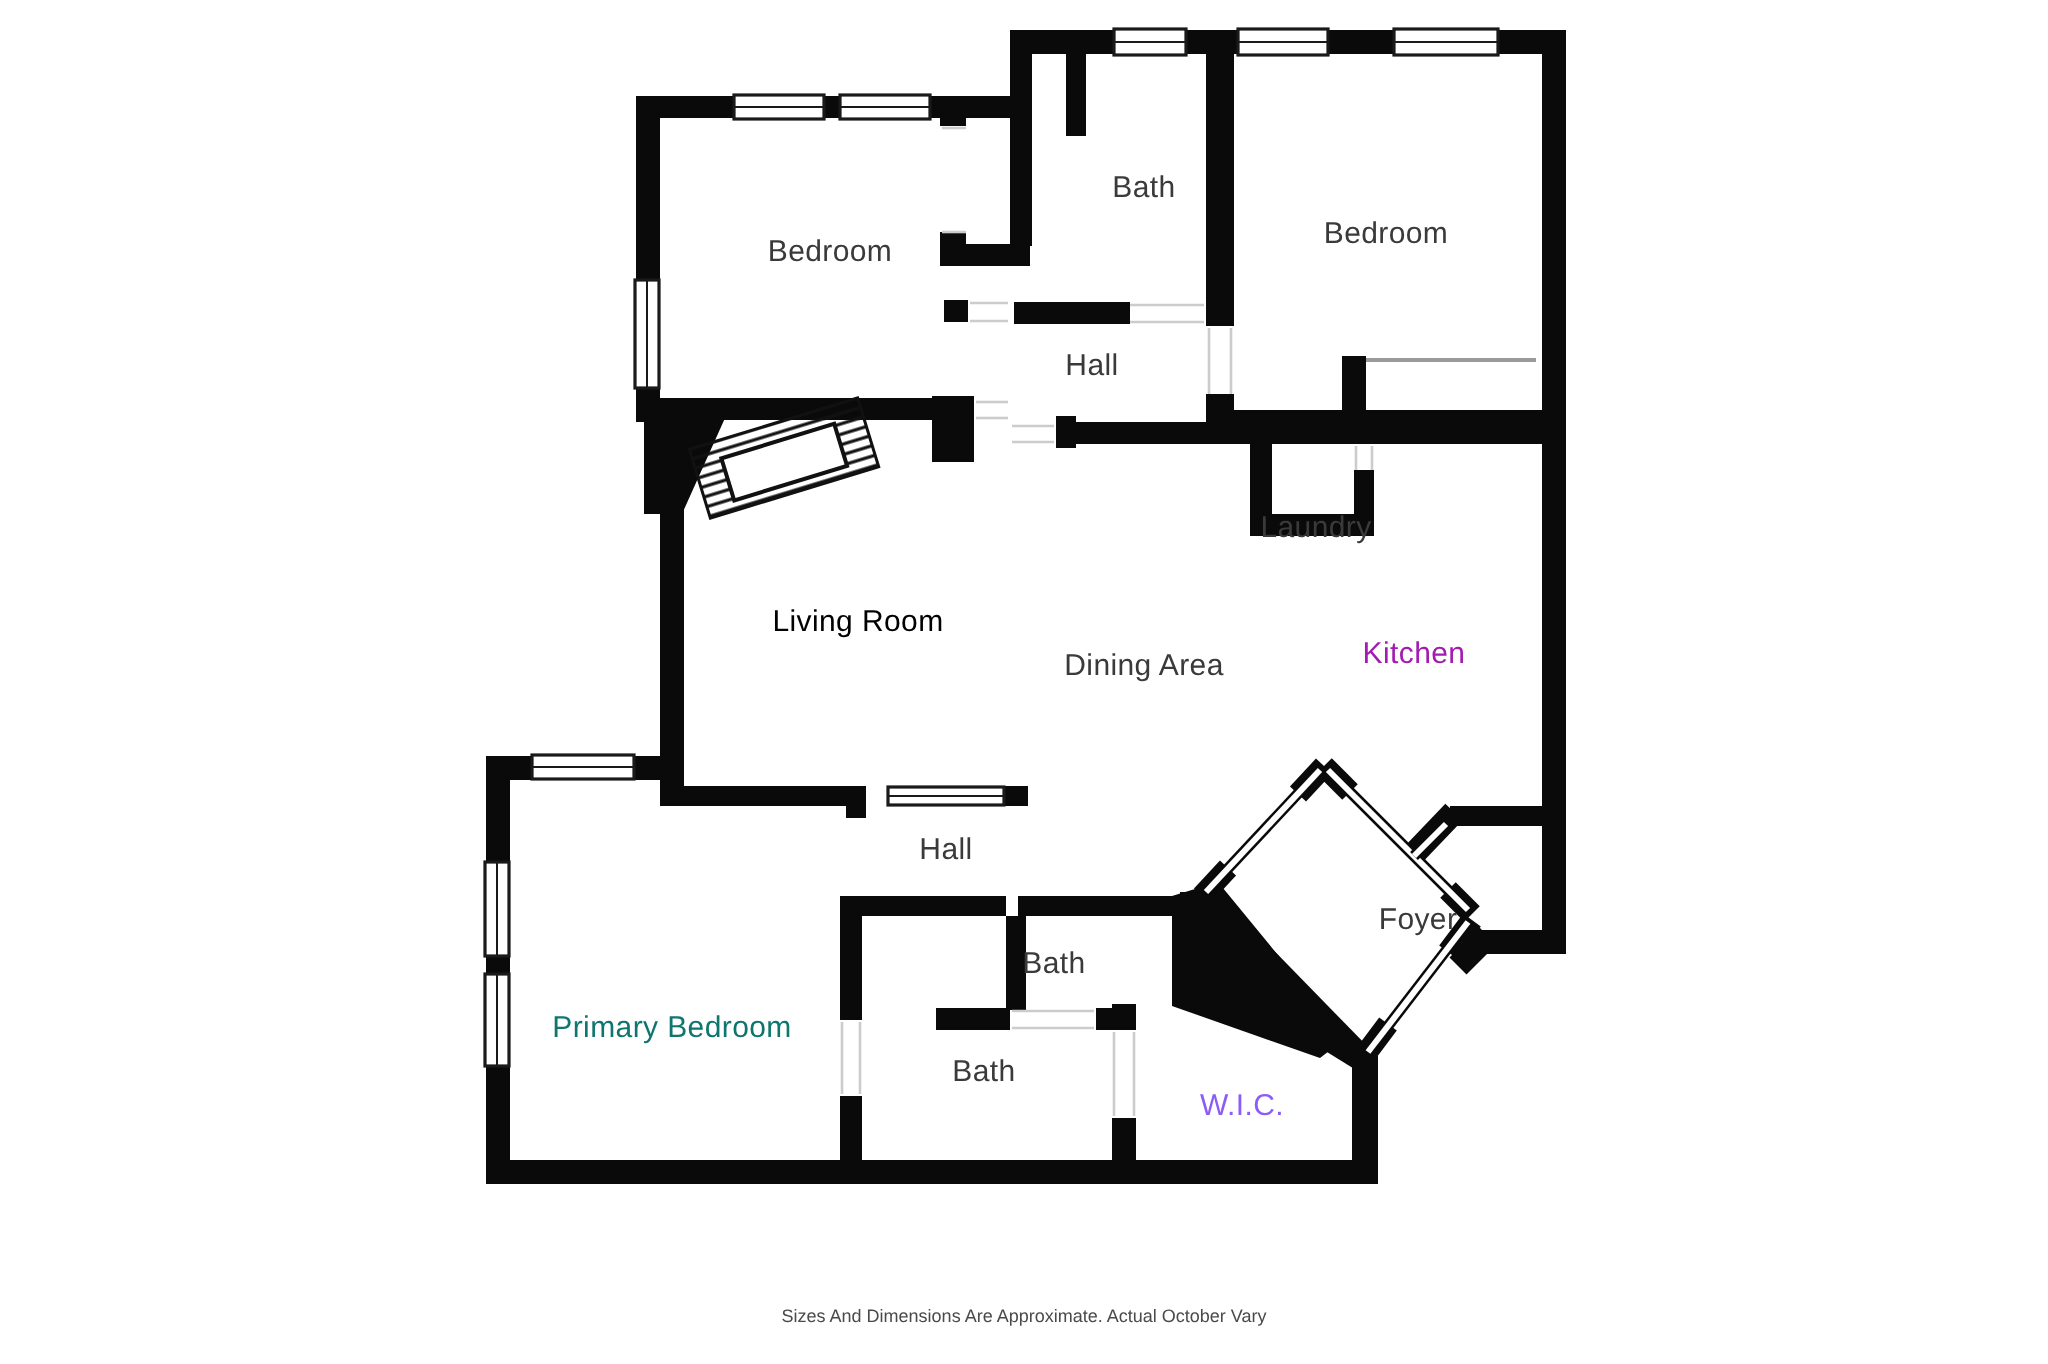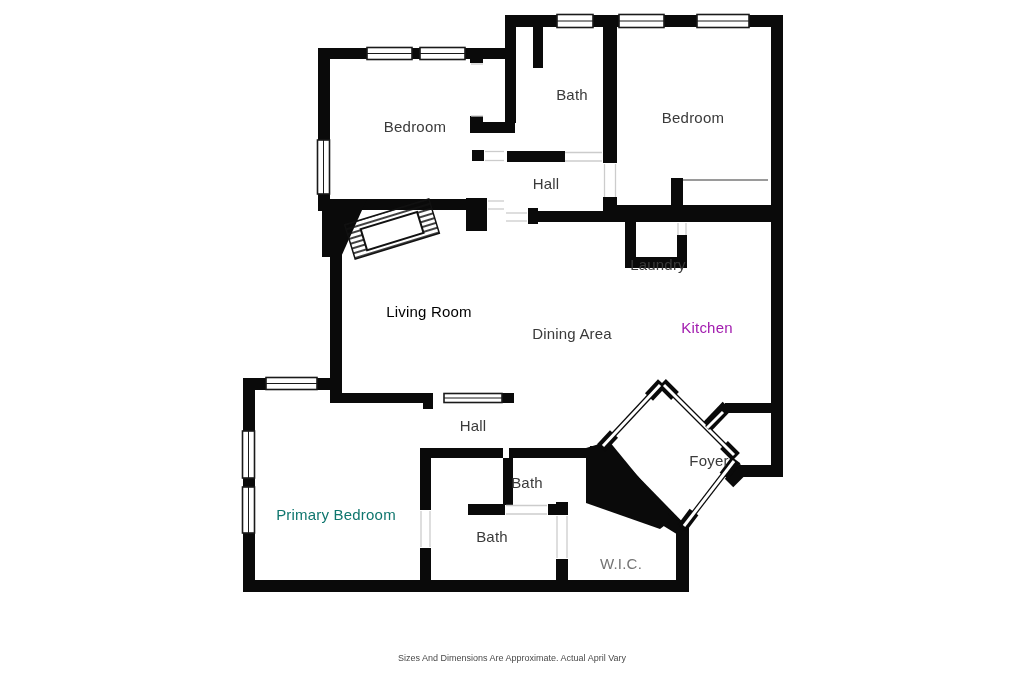--- a/index.html
+++ b/index.html
@@ -203,18 +203,18 @@
       <span style="left: 546px; top: 183px; color: rgb(58, 58, 58);">Hall</span>
       <span style="left: 658px; top: 264px; color: rgb(58, 58, 58);">Laundry</span>
       <span style="left: 429px; top: 311px; color: #000000;">Living Room</span>
       <span style="left: 572px; top: 333px; color: rgb(58, 58, 58);">Dining Area</span>
       <span style="left: 707px; top: 327px; color: #a21caf;">Kitchen</span>
       <span style="left: 473px; top: 425px; color: rgb(58, 58, 58);">Hall</span>
       <span style="left: 336px; top: 514px; color: #0f766e;">Primary Bedroom</span>
       <span style="left: 527px; top: 482px; color: rgb(58, 58, 58);">Bath</span>
       <span style="left: 492px; top: 536px; color: rgb(58, 58, 58);">Bath</span>
       <span style="left: 673px; top: 460px; color: rgb(58, 58, 58); margin-left: 36px;">Foyer</span>
-      <span style="left: 621px; top: 553px; color: #737373; margin-top: 10px;">W.I.C.</span>
+      <span style="left: 621px; top: 553px; color: #8b5cf6;">W.I.C.</span>
     </div>
 
-<div id="disclaimer">Sizes And Dimensions Are Approximate. Actual April Vary</div>
+<div id="disclaimer">Sizes And Dimensions Are Approximate. Actual October Vary</div>
 
 </div>
 
 </body></html>

